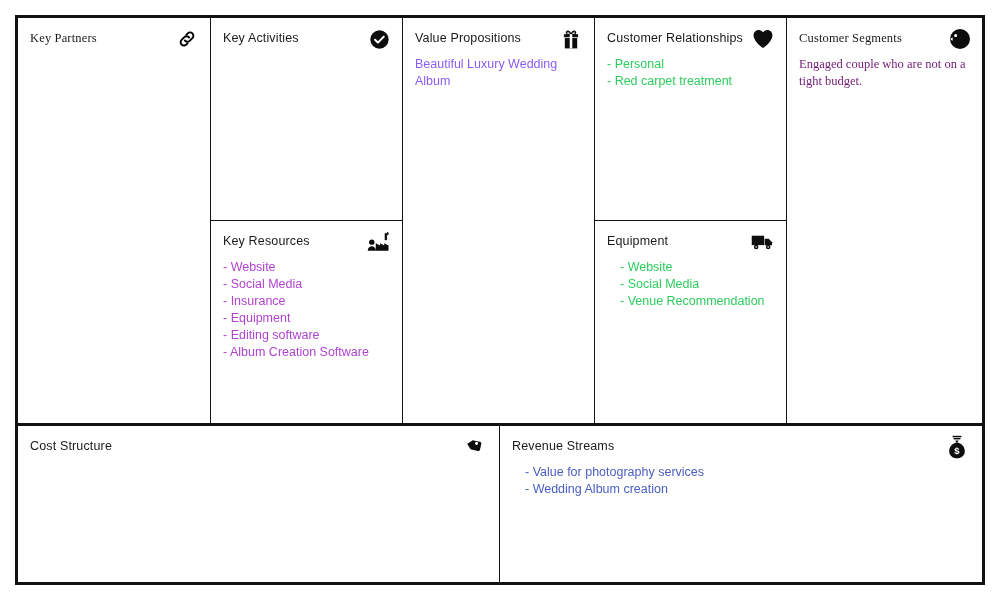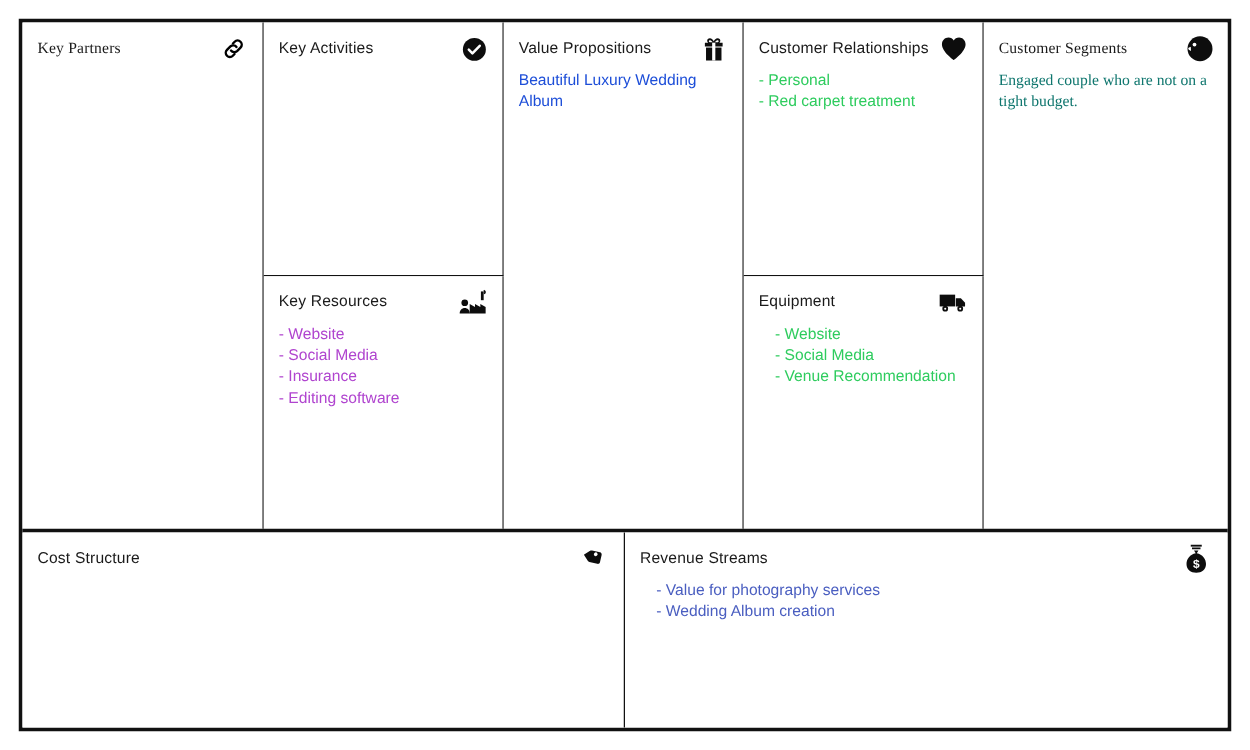--- a/index.html
+++ b/index.html
@@ -118,34 +118,36 @@
         <path d="M0.8 20.5c0-3 2-4.8 4.4-4.8s4.4 1.8 4.4 4.8z" fill="#0d0d0d"></path>
         <path d="M9.5 20.5v-8.2l4.6 2.6v-2.6l4.6 2.6v-2.6l4.6 2.6v5.6z" fill="#0d0d0d"></path>
         <rect x="19.2" y="1.4" width="2.4" height="7.6" fill="#0d0d0d"></rect>
         <path d="M21.6 0.6c1.6 0.6 1.5 2.3 0.2 2.6" fill="none" stroke="#0d0d0d" stroke-width="1.5"></path>
       </svg>
     </div>
     <div class="cell-body" style="color: rgb(176, 68, 207);">
         <div class="item">- Website</div>
         <div class="item">- Social Media</div>
         <div class="item">- Insurance</div>
+        <div class="item">- Equipment</div>
         <div class="item">- Editing software</div>
+        <div class="item">- Album Creation Software</div>
       </div>
   </div>
 
   <div class="cell bdr-r" style="left:385px; top:0; width:192px; height:405px;">
     <div class="cell-title">Value Propositions</div>
     <div class="cell-icon">
       <svg width="20" height="21" viewBox="0 0 22 22">
         <path d="M7.6 1.2c-1.5 0-2.4 1.1-2.4 2.2 0 0.7 0.3 1.3 0.8 1.7H3.2v3.4h15.6V5.1h-2.8c0.5-0.4 0.8-1 0.8-1.7 0-1.1-0.9-2.2-2.4-2.2-1.6 0-2.6 1.3-3.4 2.6-0.8-1.3-1.8-2.6-3.4-2.6zm0.2 1.7c0.9 0 1.6 0.9 2.1 1.9H8c-0.8 0-1.3-0.5-1.3-1 0-0.5 0.4-0.9 1.1-0.9zm6.4 0c0.7 0 1.1 0.4 1.1 0.9 0 0.5-0.5 1-1.3 1h-1.9c0.5-1 1.2-1.9 2.1-1.9z" fill="#0d0d0d"></path>
         <rect x="4.2" y="9.4" width="13.6" height="11.4" fill="#0d0d0d"></rect>
         <rect x="9.6" y="5.1" width="2.8" height="15.7" fill="#ffffff"></rect>
       </svg>
     </div>
-    <div class="cell-body" style="color: #1d4ed8;">
+    <div class="cell-body" style="color: #8b5cf6;">
         <div class="item">Beautiful Luxury Wedding Album</div>
       </div>
   </div>
 
   <div class="cell bdr-r bdr-b" style="left:577px; top:0; width:192px; height:203px;">
     <div class="cell-title">Customer Relationships</div>
     <div class="cell-icon">
       <svg width="22" height="20" viewBox="0 0 24 22">
         <path d="M12 21S1.6 13.9 1.6 7.1C1.6 3.4 4.3 1 7.3 1c2.1 0 3.8 1.1 4.7 2.7C12.9 2.1 14.6 1 16.7 1c3 0 5.7 2.4 5.7 6.1C22.4 13.9 12 21 12 21z" fill="#0d0d0d"></path>
       </svg>
@@ -177,21 +179,21 @@
 
   <div class="cell" style="left:769px; top:0; width:195px; height:405px;font-family:Liberation Serif, serif;">
     <div class="cell-title">Customer Segments</div>
     <div class="cell-icon">
       <svg width="24" height="24" viewBox="0 0 24 24">
         <circle cx="13" cy="12" r="10" fill="#0d0d0d"></circle>
         <path d="M3.6 11.6c0-0.6 2-1.2 2-1.2l0.2 3.3s-2.2-0.9-2.2-1.5z" fill="#ffffff"></path>
         <circle cx="8.6" cy="8.6" r="1.5" fill="#ffffff"></circle>
       </svg>
     </div>
-    <div class="cell-body" style="color: #0f766e;">
+    <div class="cell-body" style="color: #701a75;">
         <div class="item">Engaged couple who are not on a tight budget.</div>
       </div>
   </div>
 
   <div class="topbar-sep" style="top:405px;"></div>
 
   <div class="cell bdr-r" style="left:0; top:408px; width:482px; height:156px;">
     <div class="cell-title">Cost Structure</div>
     <div class="cell-icon" style="right:12px;">
       <svg width="24" height="24" viewBox="0 0 24 24">

